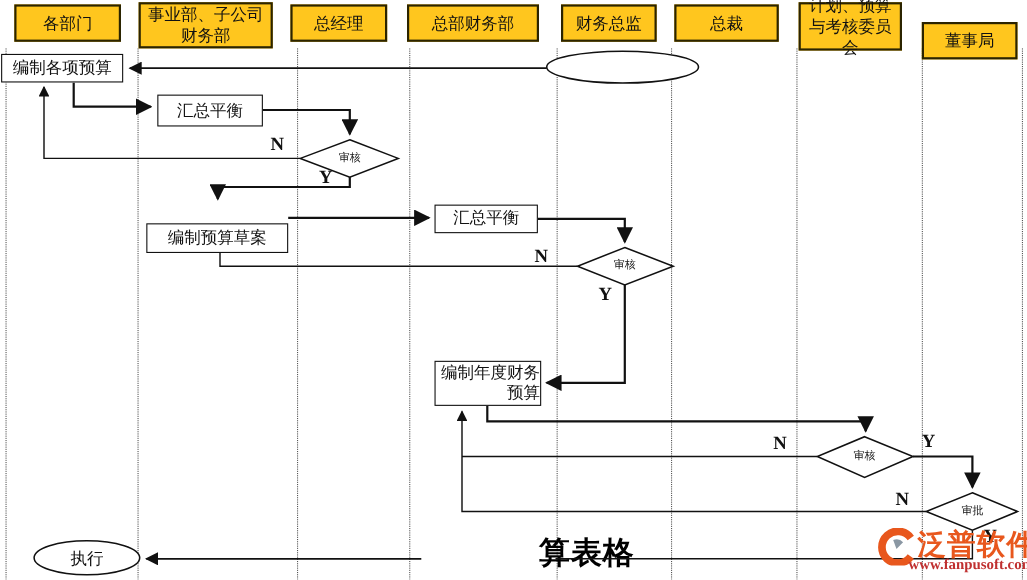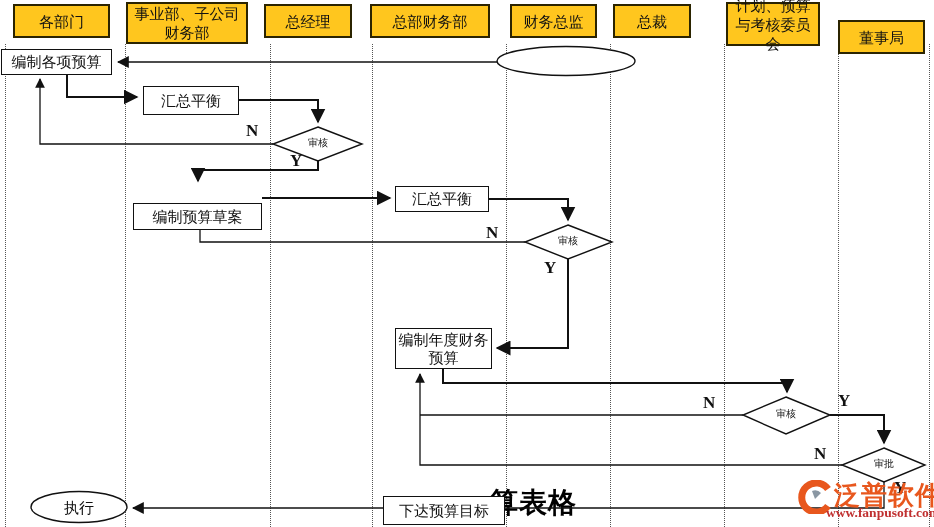--- a/index.html
+++ b/index.html
@@ -11,21 +11,21 @@
     position:absolute;top:44px;bottom:0;width:0;
     border-left:1px dotted #555;z-index:0;
   }
   .hdr{
     position:absolute;background:#FFC61E;border:2px solid #2b2400;
     display:flex;align-items:center;justify-content:center;text-align:center;
     font-size:15px;line-height:19px;z-index:4;box-sizing:border-box;padding:0 2px;
   }
   .pbox{
     position:absolute;background:#fff;border:1.5px solid #111;
-    display:flex;align-items:center;justify-content:center;text-align:center;
+    display:flex;align-items:center;justify-content:center;text-align:right;
     font-size:15px;line-height:18px;z-index:3;box-sizing:border-box;
   }
   .nodetext{
     position:absolute;text-align:center;font-size:10px;z-index:3;pointer-events:none;
   }
   .branch{
     position:absolute;font-family:"Liberation Serif","DejaVu Serif",serif;
     font-weight:bold;font-size:17px;z-index:3;
   }
   #flow-svg{position:absolute;left:0;top:0;z-index:1;}
@@ -107,30 +107,29 @@
       <polygon points="786,397 830,415 786,434 743,415"></polygon>
       <polygon points="884,448 925,465 884,482 842,465"></polygon>
     </g>
   </svg>
 
   <div class="hdr" style="left:126px;top:2px;width:122px;height:42px">事业部、子公司财务部</div>
   <div class="hdr" style="left:13px;top:4px;width:97px;height:34px">各部门</div>
   <div class="hdr" style="left:264px;top:4px;width:88px;height:34px">总经理</div>
   <div class="hdr" style="left:510px;top:4px;width:87px;height:34px">财务总监</div>
   <div class="hdr" style="left:370px;top:4px;width:120px;height:34px">总部财务部</div>
-  <div class="hdr" style="left:613px;top:4px;width:78px;height:34px">总裁</div>
+  <div class="hdr" style="left:613px;top:4px;width:95px;height:34px">总裁</div>
   <div class="hdr" style="left:726px;top:2px;width:94px;height:44px">计划、预算与考核委员会</div>
   <div class="hdr" style="left:838px;top:20px;width:87px;height:34px">董事局</div>
 
   <div class="pbox" style="left:1px;top:49px;width:111px;height:26px">编制各项预算</div>
   <div class="pbox" style="left:143px;top:86px;width:96px;height:29px">汇总平衡</div>
   <div class="pbox" style="left:133px;top:203px;width:129px;height:27px">编制预算草案</div>
   <div class="pbox" style="left:395px;top:186px;width:94px;height:26px">汇总平衡</div>
   <div class="pbox" style="left:395px;top:328px;width:97px;height:41px">编制年度财务预算</div>
-  <div class="pbox" style="left:383px;top:496px;width:122px;height:29px">下达预算目标</div>
 
   <div class="nodetext" style="left:33px;top:499px;width:92px;font-size:15px">执行</div>
 
   <div class="nodetext" style="left:283px;top:136px;width:70px">审核</div>
   <div class="nodetext" style="left:533px;top:234px;width:70px">审核</div>
   <div class="nodetext" style="left:751px;top:407px;width:70px">审核</div>
   <div class="nodetext" style="left:849px;top:457px;width:70px">审批</div>
 
   <div class="branch" style="left:246px;top:121px">N</div>
   <div class="branch" style="left:290px;top:151px">Y</div>

